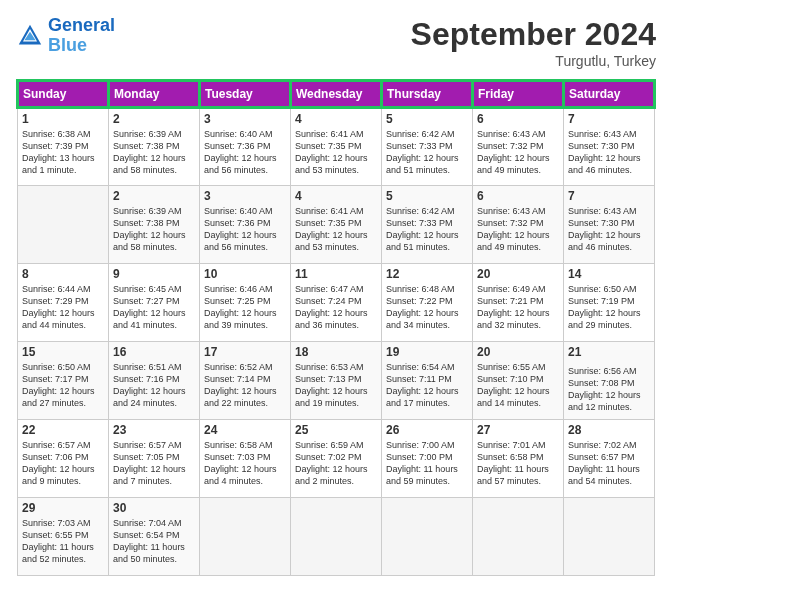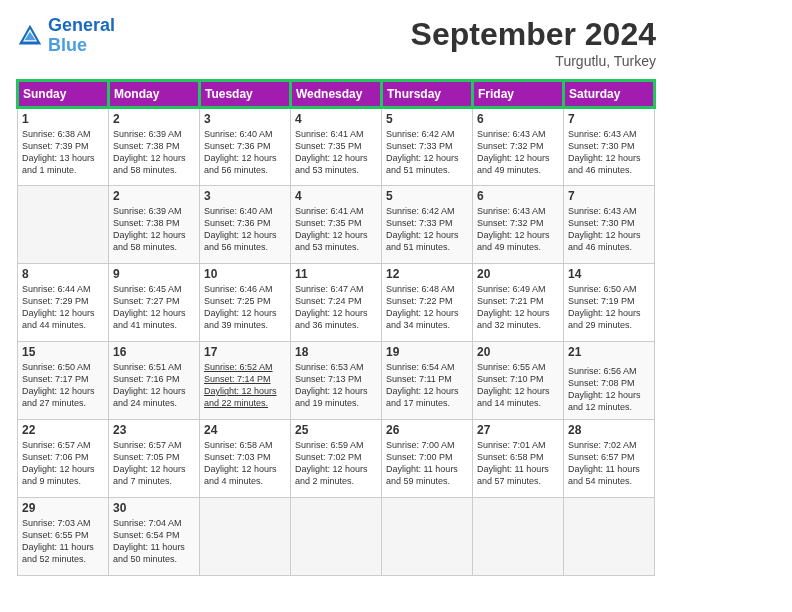--- a/index.html
+++ b/index.html
@@ -284,21 +284,21 @@
           </td>
           <td>
             <div class="day-num">16</div>
             <div class="day-info" style="white-space: pre-line;">Sunrise: 6:51 AM
 Sunset: 7:16 PM
 Daylight: 12 hours
 and 24 minutes.</div>
           </td>
           <td>
             <div class="day-num">17</div>
-            <div class="day-info" style="white-space: pre-line; text-decoration: underline;">Sunrise: 6:52 AM
+            <div class="day-info" style="white-space: pre-line;">Sunrise: 6:52 AM
 Sunset: 7:14 PM
 Daylight: 12 hours
 and 22 minutes.</div>
           </td>
           <td>
             <div class="day-num">18</div>
             <div class="day-info" style="white-space: pre-line;">Sunrise: 6:53 AM
 Sunset: 7:13 PM
 Daylight: 12 hours
 and 19 minutes.</div>

